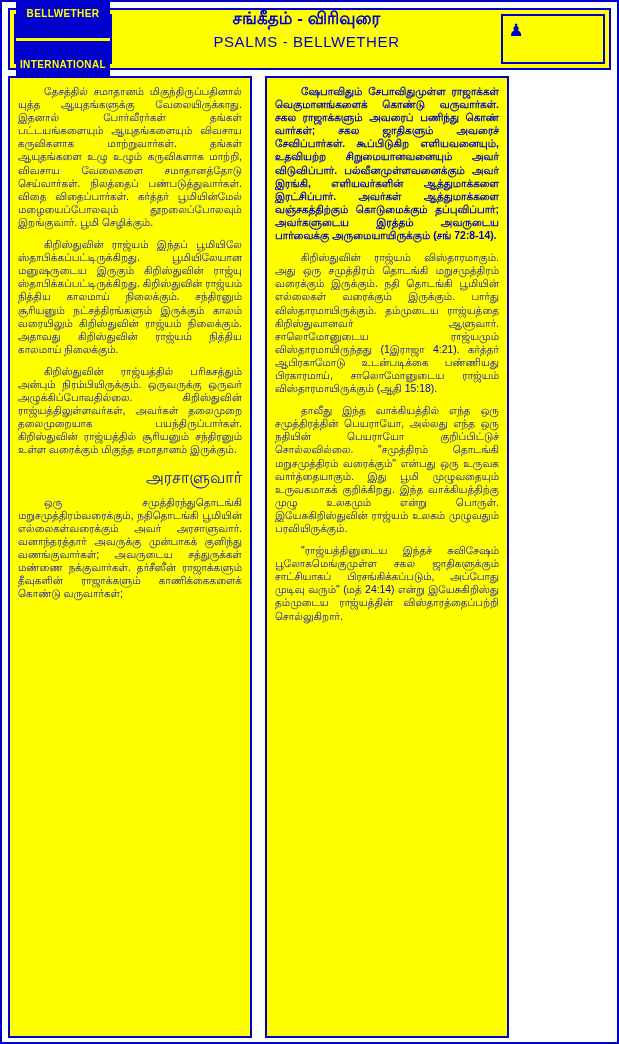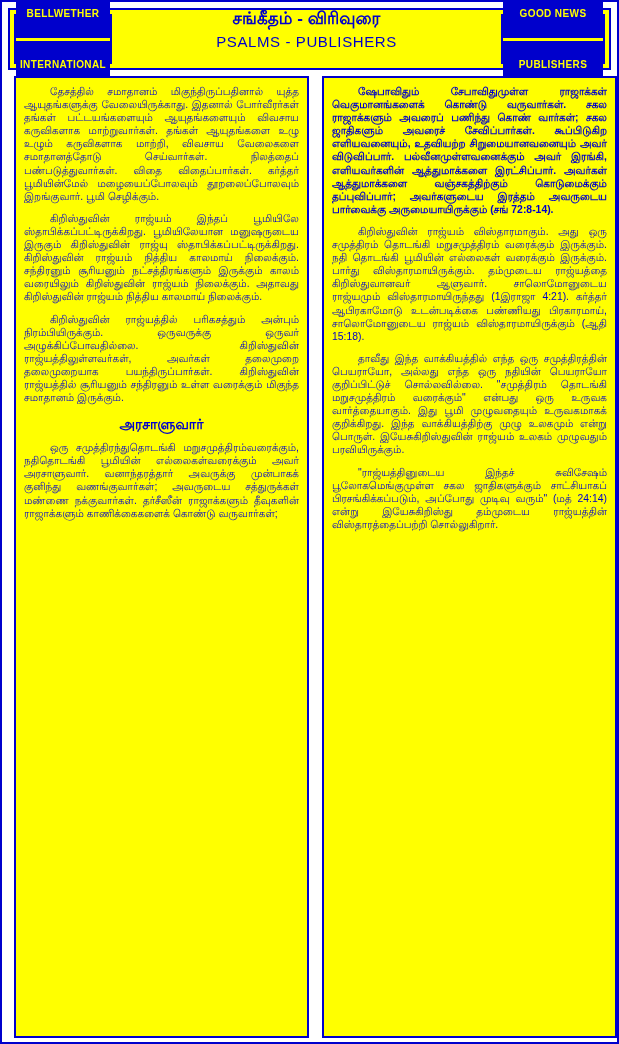--- a/index.html
+++ b/index.html
@@ -100,23 +100,23 @@
   .title-en {
     color: #0000cc;
     font-size: 15px;
     font-weight: normal;
     letter-spacing: 0.6px;
     text-align: center;
   }
   
   .columns {
     position: absolute;
-    left: 12px;
+    left: 6px;
     top: 74px;
-    width: 603px;
+    width: 501px;
     height: 962px;
     display: flex;
     gap: 13px;
   }
   .col {
     width: 298px;
     box-sizing: border-box;
     background: #ffff00;
     border: 2px solid #0000cc;
     padding: 7px 8px 6px 8px;
@@ -128,52 +128,48 @@
     line-height: 13.1px;
     margin: 0 0 9px 0;
     text-align: justify;
     text-justify: inter-word;
     text-indent: 26px;
     font-weight: normal;
   }
   p.body.bold { font-weight: bold; }
   h2.subhead {
     color: #0000cc;
-    font-size: 14px;
-    font-weight: bold;
+    font-size: 16px;
+    font-weight: normal;
     margin: 12px 0 7px 0;
-    text-align: center;
+    text-align: right;
   }
 </style>
 </head>
 <body>
 
 <div class="page">
 
   <div class="header">
 
     <div class="logo-box">
       <div class="logo-emblem">♟</div>
       <div class="logo-inner">
         <div class="logo-band">BELLWETHER</div>
         <div class="logo-band">INTERNATIONAL</div>
       </div>
     </div>
 
     <div class="title-block">
       <div class="title-ta">சங்கீதம் - விரிவுரை</div>
-      <div class="title-en">PSALMS - PUBLISHERS</div>
+      <div class="title-en">PSALMS - BELLWETHER</div>
     </div>
 
     <div class="logo-box right">
       <div class="logo-emblem">♟</div>
-      <div class="logo-inner">
-        <div class="logo-band">GOOD NEWS</div>
-        <div class="logo-band">PUBLISHERS</div>
-      </div>
     </div>
 
   </div>
 
   <div class="columns">
 
     <div class="col">
       <p class="body">தேசத்தில் சமாதானம் மிகுந்திருப்பதினால் யுத்த ஆயுதங்களுக்கு வேலையிருக்காது. இதனால் போர்வீரர்கள் தங்கள் பட்டயங்களையும் ஆயுதங்களையும் விவசாய கருவிகளாக மாற்றுவார்கள். தங்கள் ஆயுதங்களை உழு உழும் கருவிகளாக மாற்றி, விவசாய வேலைகளை சமாதானத்தோடு செய்வார்கள். நிலத்தைப் பண்படுத்துவார்கள். விதை விதைப்பார்கள். கர்த்தர் பூமியின்மேல் மழையைப்போலவும் தூறலைப்போலவும் இறங்குவார். பூமி செழிக்கும்.</p>
       <p class="body">கிறிஸ்துவின் ராஜ்யம் இந்தப் பூமியிலே ஸ்தாபிக்கப்பட்டிருக்கிறது. பூமியிலேயான மனுஷருடைய இருகும் கிறிஸ்துவின் ராஜ்யு ஸ்தாபிக்கப்பட்டிருக்கிறது. கிறிஸ்துவின் ராஜ்யம் நித்திய காலமாய் நிலைக்கும். சந்திரனும் சூரியனும் நட்சத்திரங்களும் இருக்கும் காலம் வரையிலும் கிறிஸ்துவின் ராஜ்யம் நிலைக்கும். அதாவது கிறிஸ்துவின் ராஜ்யம் நித்திய காலமாய் நிலைக்கும்.</p>
       <p class="body">கிறிஸ்துவின் ராஜ்யத்தில் பரிகசத்தும் அன்பும் நிரம்பியிருக்கும். ஒருவருக்கு ஒருவர் அழுக்கிப்போவதில்லை. கிறிஸ்துவின் ராஜ்யத்திலுள்ளவர்கள், அவர்கள் தலைமுறை தலைமுறையாக பயந்திருப்பார்கள். கிறிஸ்துவின் ராஜ்யத்தில் சூரியனும் சந்திரனும் உள்ள வரைக்கும் மிகுந்த சமாதானம் இருக்கும்.</p>

